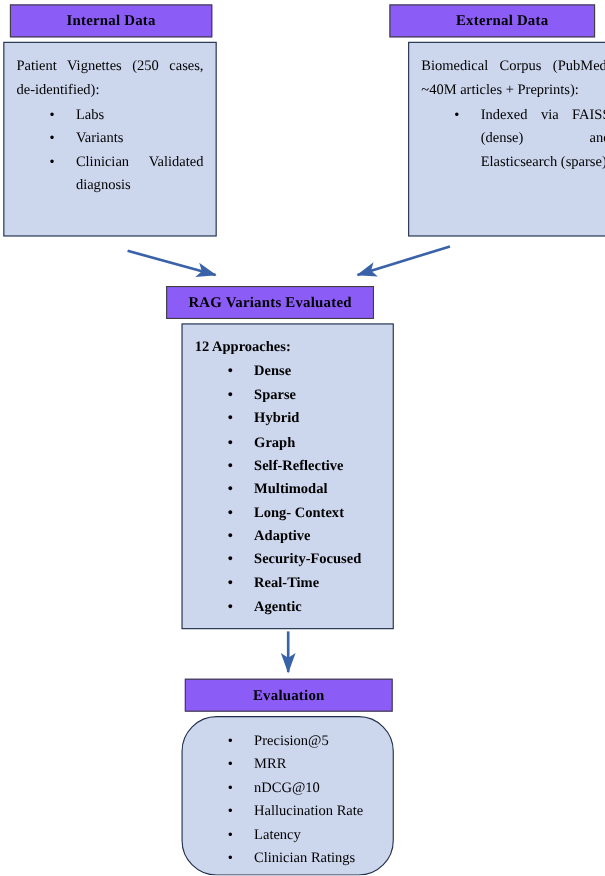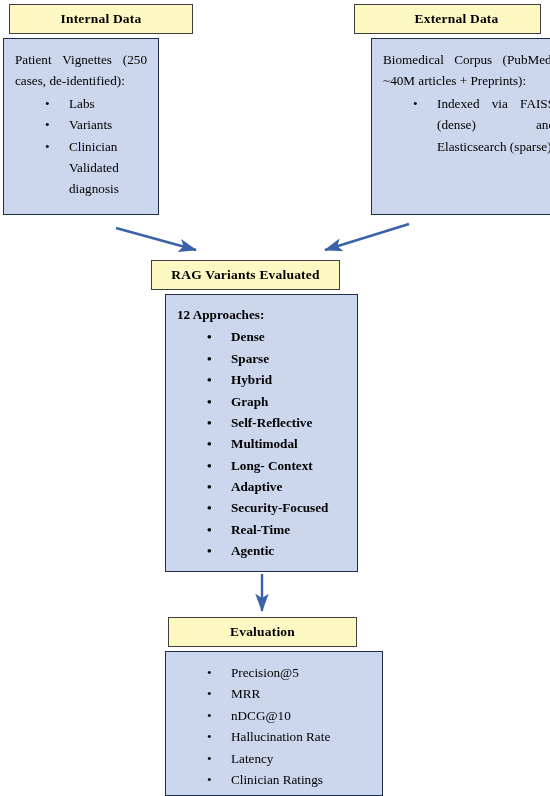--- a/index.html
+++ b/index.html
@@ -18,21 +18,21 @@
   .canvas {
     position: absolute;
     left: 0; top: 0;
     width: 550px;
     height: 796px;
   }
 
   
   .hdr {
     position: absolute;
-    background: #fef9c3;
+    background: #8b5cf6;
     border: 1.5px solid #3f3f3f;
     box-sizing: border-box;
     display: flex;
     align-items: center;
     justify-content: center;
   }
   .hdr-label {
     font-weight: bold;
     font-size: 13.5px;
     color: #000000;
@@ -80,32 +80,32 @@
     top: 0;
     font-size: 13.2px;
     line-height: 1.62;
   }
   ul.bullets > li.tight {
     text-align: left;
   }
 
   
   #internal-header  { left: 9px;  top: 4px;   width: 184px; height: 30px; }
-  #internal-body    { left: 3px;  top: 38px;  width: 156px; height: 177px; }
+  #internal-body    { left: 3px;  top: 38px;  width: 194px; height: 177px; }
 
   #external-header  { left: 354px; top: 4px;  width: 187px; height: 30px; padding-left: 18px; }
   #external-body    { left: 371px; top: 38px; width: 196px; height: 177px; }
 
   
   #rag-header       { left: 151px; top: 260px; width: 189px; height: 30px; }
   #rag-body         { left: 165px; top: 294px; width: 193px; height: 278px; }
 
   
   #eval-header      { left: 168px; top: 617px; width: 189px; height: 30px; justify-content: center; }
-  #eval-body        { left: 165px; top: 651px; width: 218px; height: 145px; }
+  #eval-body        { left: 165px; top: 651px; width: 193px; height: 145px; border-radius: 32px; }
 
   #rag-body .body-inner  { padding: 9px 11px 6px 11px; font-weight: bold; }
   #eval-body .body-inner { padding: 10px 11px 6px 11px; }
 
   
   .arrow-layer {
     position: absolute;
     left: 0; top: 0;
     width: 550px;
     height: 796px;

